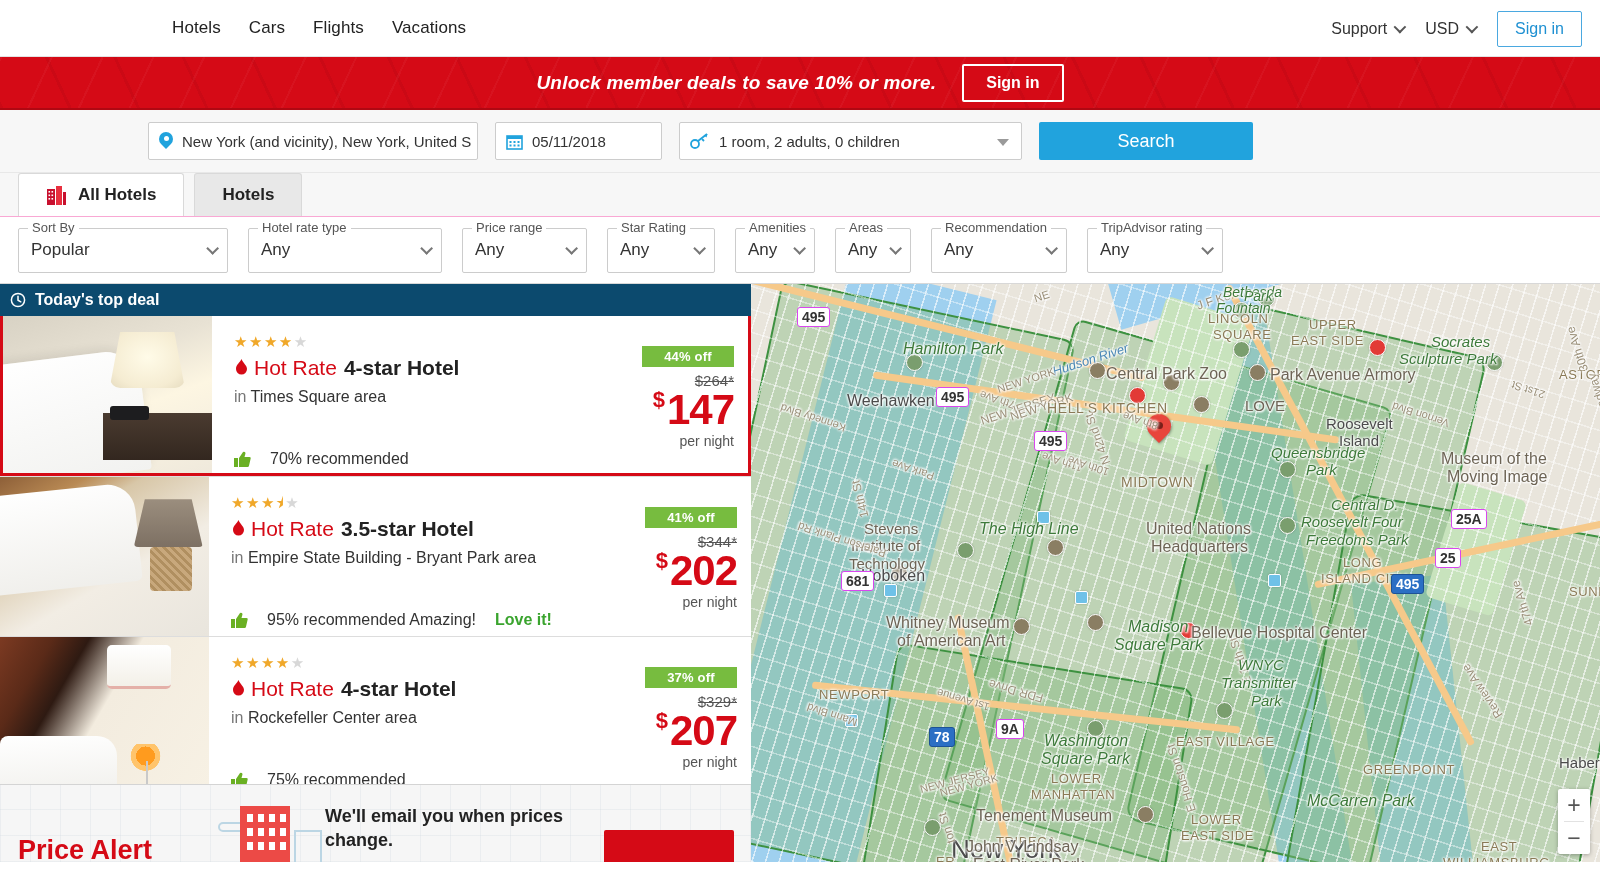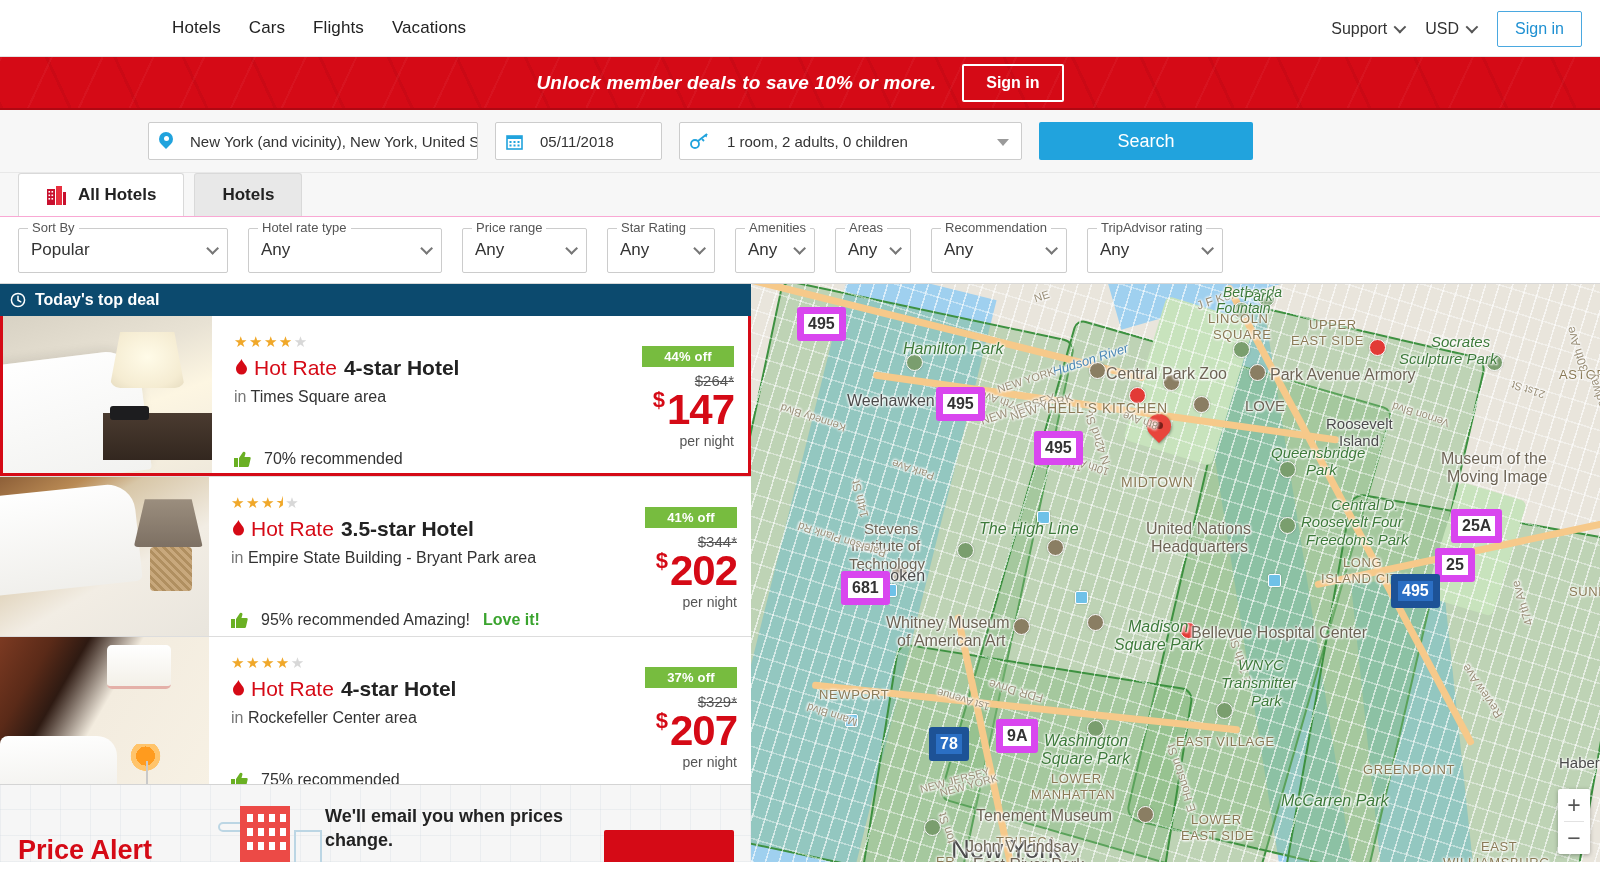--- a/index.html
+++ b/index.html
@@ -56,21 +56,21 @@
     font-family: inherit; border-radius: 2px;
   }
 
   
   .searchbar {
     background: #f7f7f7; height: 63px; display: flex; align-items: center;
     padding-left: 148px; gap: 17px; border-bottom: 1px solid #e8e8e8;
   }
   .field {
     background: #fff; border: 1px solid #ccc; height: 38px; border-radius: 2px;
-    display: flex; align-items: center; padding: 0 10px; gap: 17px; font-size: 15px;
+    display: flex; align-items: center; padding: 0 10px; gap: 9px; font-size: 15px;
     color: #333; overflow: hidden; white-space: nowrap;
   }
   .f-dest { width: 330px; }
   .f-date { width: 167px; }
   .f-rooms { width: 343px; position: relative; }
   .f-rooms .dd-caret {
     position: absolute; right: 12px; top: 16px;
     width: 0; height: 0; border-left: 6px solid transparent; border-right: 6px solid transparent;
     border-top: 7px solid #9a9a9a;
   }
@@ -196,21 +196,21 @@
   }
 
   .card-body { flex: 1; padding: 18px 0 0 22px; position: relative; }
   .stars { font-size: 15px; letter-spacing: 1.5px; color: #f0a82a; line-height: 1; margin-bottom: 7px; }
   .stars .dim { color: #d8d8d8; }
   .hotel-title { font-size: 21px; font-weight: bold; color: #222; margin-bottom: 8px; display: flex; align-items: center; gap: 7px; }
   .hotrate { color: #d50a16; font-weight: normal; display: inline-flex; align-items: center; gap: 5px; }
   .flame { flex: 0 0 auto; }
   .hotel-area { font-size: 16px; color: #333; margin-bottom: 9px; }
   .hotel-area .in { color: #777; }
-  .rec-row { font-size: 16px; color: #333; display: flex; align-items: flex-end; gap: 13px; margin-bottom: 9px; margin-top: 44px; }
+  .rec-row { font-size: 16px; color: #333; display: flex; align-items: flex-end; gap: 19px; margin-bottom: 9px; margin-top: 44px; }
   .love { color: #3aa42e; font-weight: bold; }
   .amenity { font-size: 15px; color: #444; }
 
   .card-price { width: 118px; flex: 0 0 auto; padding-top: 30px; text-align: right; padding-right: 14px; }
   .badge-off {
     background: #77bc3f; color: #fff; font-size: 13px; font-weight: bold;
     padding: 3px 0; width: 92px; margin-left: auto; text-align: center; letter-spacing: .2px;
   }
   .old-price { font-size: 15px; color: #555; text-decoration: line-through; margin-top: 5px; }
   .new-price { color: #d50a16; font-weight: bold; line-height: .95; margin-top: 1px; white-space: nowrap; }
@@ -302,22 +302,22 @@
     text-shadow: 0 0 3px #fff, 0 0 3px #fff, 0 0 3px #fff, 1px 1px 2px #fff;
     pointer-events: none;
   }
   .lb-park { color: #3d7a3a; font-style: italic; }
   .lb-hood { color: #8a7a56; letter-spacing: .6px; }
   .lb-city { color: #4b4b4b; }
   .lb-poi { color: #6d6455; }
   .lb-water { color: #4a87b5; font-style: italic; }
   .lb-street { color: #9a8f78; }
   .shield {
-    position: absolute; background: #fff; border: 7px solid #d946ef; border-radius: 3px;
-    font-size: 16px; color: #333; padding: 1px 4px; font-weight: bold;
+    position: absolute; background: #fff; border: 1px solid #d946ef; border-radius: 3px;
+    font-size: 14px; color: #333; padding: 1px 4px; font-weight: bold;
   }
   .shield.blue { background: #2b6fc4; color: #fff; border-color: #1d5296; }
   .map-pin {
     position: absolute; width: 24px; height: 34px;
   }
   .map-pin::before {
     content: ""; position: absolute; left: 0; top: 0; width: 24px; height: 24px;
     background: #e8453c; border-radius: 50% 50% 50% 0; transform: rotate(-45deg);
     box-shadow: 0 1px 3px rgba(0,0,0,.4);
   }
@@ -775,21 +775,21 @@
             <div class="maplabel lb-street" style="left: 748px; top: 312px; font-size: 12px; transform: rotate(-108deg);">47th Ave</div>
             <div class="maplabel lb-hood" style="left: 818px; top: 300px; font-size: 13px;">SUNNY</div>
             <div class="maplabel lb-poi" style="left: 440px; top: 340px; font-size: 16px;">Bellevue Hospital Center</div>
             <div class="maplabel lb-park" style="left: 487px; top: 372px; font-size: 15px;">WNYC</div>
             <div class="maplabel lb-park" style="left: 470px; top: 390px; font-size: 15px;">Transmitter</div>
             <div class="maplabel lb-park" style="left: 500px; top: 408px; font-size: 15px;">Park</div>
             <div class="maplabel lb-street" style="left: 700px; top: 400px; font-size: 12px; transform: rotate(-124deg);">Review Ave</div>
             <div class="maplabel lb-street" style="left: 237px; top: 400px; font-size: 12px; transform: rotate(-164deg);">FDR Drive</div>
             <div class="maplabel lb-street" style="left: 185px; top: 410px; font-size: 11px; transform: rotate(-164deg);">1st Avenue</div>
             <div class="maplabel lb-hood" style="left: 612px; top: 478px; font-size: 13px;">GREENPOINT</div>
-            <div class="maplabel lb-park" style="left: 530px; top: 508px; font-size: 16px;">McCarren Park</div>
+            <div class="maplabel lb-park" style="left: 556px; top: 508px; font-size: 16px;">McCarren Park</div>
             <div class="maplabel lb-city" style="left: 808px; top: 470px; font-size: 15px;">Haberm</div>
             <div class="maplabel lb-poi" style="left: 215px; top: 554px; font-size: 16px;">John V. Lindsay</div>
             <div class="maplabel lb-poi" style="left: 222px; top: 572px; font-size: 16px;">East River Park</div>
             <div class="maplabel lb-hood" style="left: 730px; top: 555px; font-size: 13px;">EAST</div>
             <div class="maplabel lb-hood" style="left: 692px; top: 571px; font-size: 13px;">WILLIAMSBURG</div>
             <div class="maplabel lb-hood" style="left: 185px; top: 570px; font-size: 13px;">ER</div>
             <div class="maplabel lb-street" style="left: 180px; top: 537px; font-size: 12px; transform: rotate(-108deg);">ton St</div>
           </div>
         <div id="map-shields">
             <div class="shield" style="left: 46px; top: 23px;">495</div>

